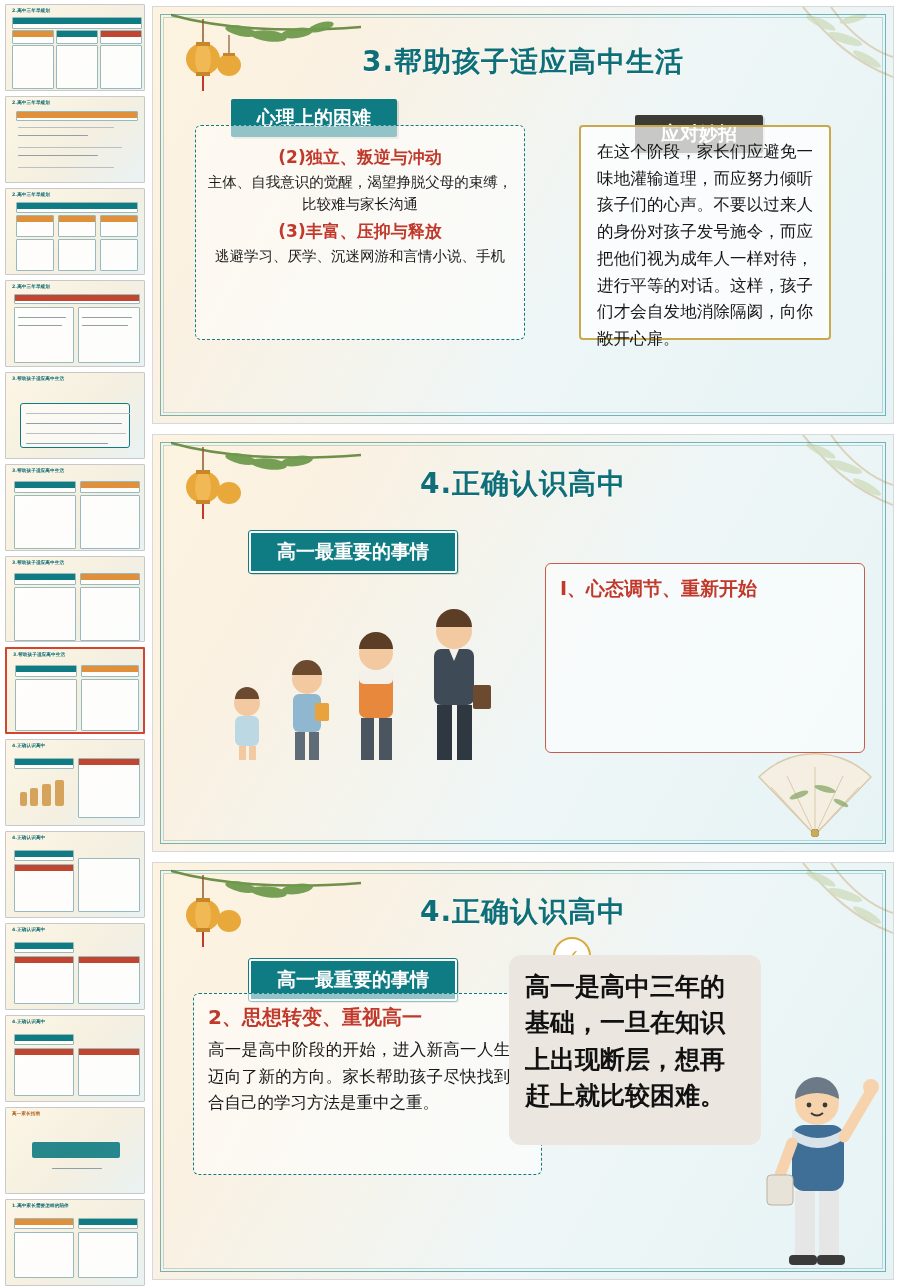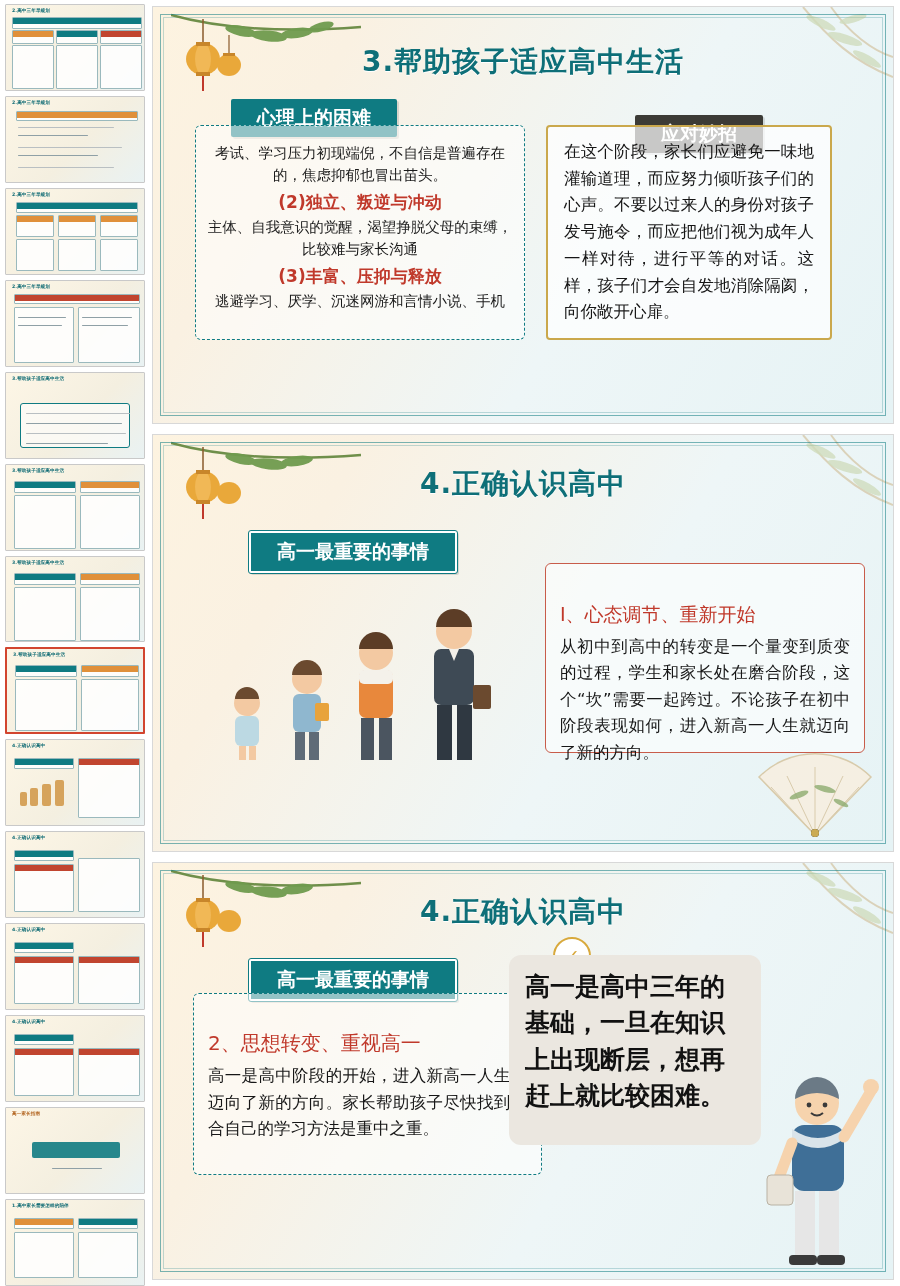--- a/index.html
+++ b/index.html
@@ -122,21 +122,21 @@
   .righttext{
     font-size:16.5px;line-height:1.62;color:#161616;text-align:justify;
     padding:12px 16px;
   }
   .bigtext{
     font-size:25px;line-height:1.45;color:#111;font-weight:bold;
     padding:14px 16px;text-align:left;
   }
 
   .redhead{
-    color:#c0392b;font-weight:normal;font-size:19px;padding:2px 0 6px 0;margin-top:26px;
+    color:#c0392b;font-weight:bold;font-size:19px;padding:2px 0 6px 0;
   }
 
   
   .people{position:absolute;}
   .fan{position:absolute;right:18px;bottom:14px;width:120px;height:86px;opacity:.95;}
 
   .checkmark{
     position:absolute;width:34px;height:34px;border-radius:50%;
     border:2.5px solid #d8a93c;background:#fff;
     display:flex;align-items:center;justify-content:center;
@@ -364,30 +364,29 @@
         <line x1="58" y1="26" x2="58" y2="44" stroke="#8a5a2b" stroke-width="1.2"></line>
         <ellipse cx="58" cy="56" rx="12" ry="11" fill="#e9a83a"></ellipse>
         <rect x="52" y="44" width="12" height="3" fill="#c8862a"></rect>
       </svg>
 
       <div class="s-title">3.帮助孩子适应高中生活</div>
 
       <div class="ribbon" style="left:78px;top:92px;">心理上的困难</div>
       <div class="card" style="left:42px;top:118px;width:330px;height:215px;">
         <div style="padding:16px 10px 6px;">
-          <div class="body-line">考试、学习压力初现端倪，不自信是普遍存在的，焦虑抑郁也冒出苗头。</div>
           <div class="sub">(2)独立、叛逆与冲动</div>
           <div class="body-line">主体、自我意识的觉醒，渴望挣脱父母的束缚，比较难与家长沟通</div>
           <div class="sub">(3)丰富、压抑与释放</div>
           <div class="body-line">逃避学习、厌学、沉迷网游和言情小说、手机</div>
         </div>
       </div>
 
       <div class="ribbon orange" style="left:482px;top:108px;">应对妙招</div>
-      <div class="card gold" style="left:393px;top:118px;width:286px;height:215px;">
+      <div class="card gold" style="left:426px;top:118px;width:252px;height:215px;">
         <div class="righttext">在这个阶段，家长们应避免一味地灌输道理，而应努力倾听孩子们的心声。不要以过来人的身份对孩子发号施令，而应把他们视为成年人一样对待，进行平等的对话。这样，孩子们才会自发地消除隔阂，向你敞开心扉。</div>
       </div>
     </div>
 
     <div class="slide">
 
       <svg class="bamboo" viewBox="0 0 240 120">
         <g stroke="#cdb68a" fill="none" stroke-width="2">
           <path d="M150 0 C175 30 200 55 240 70"></path>
           <path d="M178 0 C196 26 220 44 240 50"></path>
@@ -454,21 +453,20 @@
           <path d="M238 74 l5 12 l5 -12 z" fill="#f4f1ea"></path>
           <rect x="226" y="130" width="15" height="55" fill="#2f3841"></rect>
           <rect x="246" y="130" width="15" height="55" fill="#2f3841"></rect>
           <rect x="262" y="110" width="18" height="24" rx="2" fill="#6b4a2f"></rect>
         </g>
       </svg>
 
       <div class="card solidline" style="left:392px;top:128px;width:320px;height:190px;">
         <div style="padding:10px 14px;">
           <div class="redhead">I、心态调节、重新开始</div>
-          <div style="font-size:16.5px;line-height:1.6;color:#171717;text-align:justify;">从初中到高中的转变是一个量变到质变的过程，学生和家长处在磨合阶段，这个“坎”需要一起跨过。不论孩子在初中阶段表现如何，进入新高一人生就迈向了新的方向。</div>
         </div>
       </div>
 
       <svg class="fan" viewBox="0 0 120 86">
         <path d="M60 84 L4 26 A79 79 0 0 1 116 26 Z" fill="#f6efe2" stroke="#d8c9a8" stroke-width="1.5"></path>
         <g stroke="#d8c9a8" stroke-width="1">
           <line x1="60" y1="84" x2="16" y2="36"></line>
             <line x1="60" y1="84" x2="32" y2="25"></line>
           <line x1="60" y1="84" x2="60" y2="16"></line>
             <line x1="60" y1="84" x2="88" y2="25"></line>

